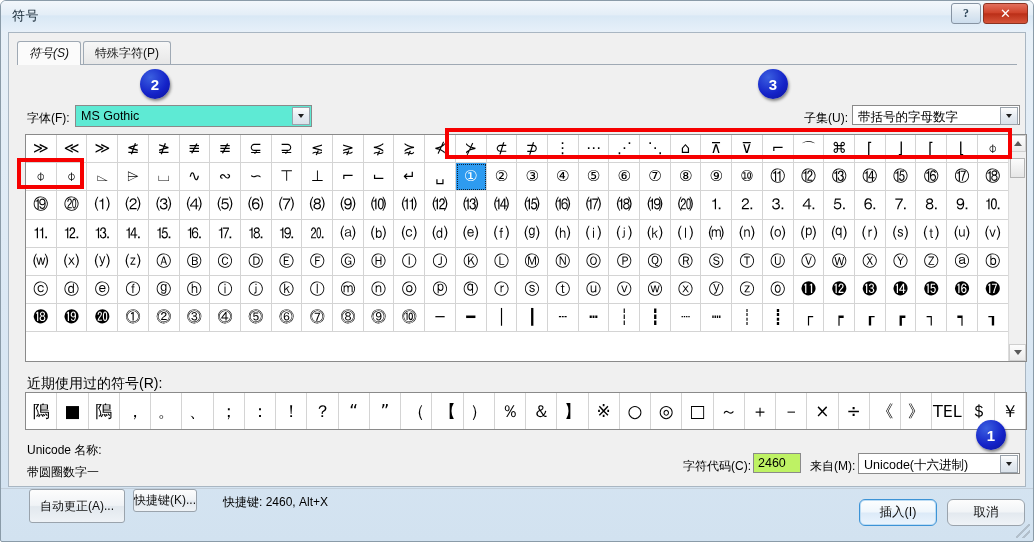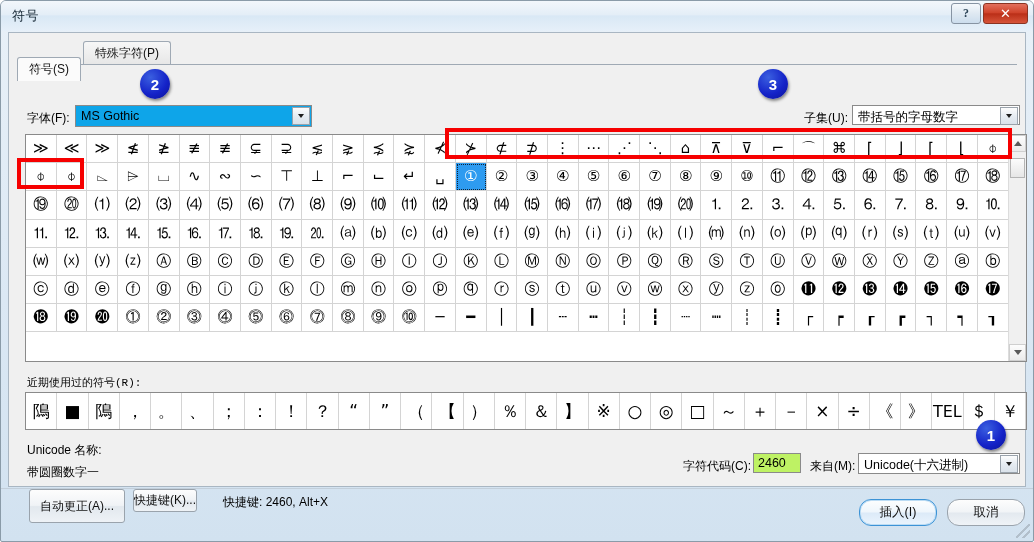--- a/index.html
+++ b/index.html
@@ -93,21 +93,21 @@
     height: 24px;
     z-index: 3;
   }
 
   
   #font-label { position: absolute; left: 18px; top: 77px; font-size: 12px; }
   #font-combo {
     position: absolute; left: 66px; top: 72px;
     width: 237px; height: 22px;
     box-sizing: border-box;
-    background: #0ea5e9; border: 1px solid #8a8a8a;
+    background: #5eead4; border: 1px solid #8a8a8a;
   }
   #font-value { position: absolute; left: 5px; top: 3px; font-size: 12.5px; }
   .combo-arrow {
     position: absolute; right: 1px; top: 1px;
     width: 18px; height: 18px;
     box-sizing: border-box;
     border: 1px solid #9aa3ac;
     background: linear-gradient(to bottom,#fdfdfd,#e6ecf2 50%,#dae2ea);
     display:flex; align-items:center; justify-content:center;
   }
@@ -201,21 +201,21 @@
     display: flex; align-items: center; justify-content: center;
     box-shadow: 1px 2px 3px rgba(0,0,0,.45);
     z-index: 30;
     font-family: "Liberation Sans", sans-serif;
   }
   #badge-1 { left: 975px; top: 419px; }
   #badge-2 { left: 139px; top: 68px; }
   #badge-3 { left: 757px; top: 68px; }
 
   
-  #recent-label { position: absolute; left: 18px; top: 342px; font-size: 11px; font-family: Liberation Mono, monospace; }
+  #recent-label { position: absolute; left: 18px; top: 342px; font-size: 14px; }
   #recent-wrap {
     position: absolute; left: 16px; top: 359px;
     width: 1002px; height: 38px;
     box-sizing: border-box;
     border: 1px solid #8a8a8a;
     background: #fff;
     display: grid;
     grid-template-columns: repeat(32, 1fr);
   }
   .rcell {
@@ -267,21 +267,21 @@
 
   
   #footer-sep {
     position: absolute; left: 0; top: 487px;
     width: 1034px; height: 1px; background: #c3cfda;
   }
   .footer-btn {
     position: absolute; top: 498px;
     height: 27px;
     box-sizing: border-box;
-    border-radius: 12px;
+    border-radius: 6px;
     font-size: 12.5px;
     display: flex; align-items: center; justify-content: center;
     white-space: nowrap;
   }
   #insert-btn {
     left: 858px; width: 78px;
     border: 1px solid #3c93d6;
     box-shadow: 0 0 0 1px #bcdcf4 inset;
     background: linear-gradient(to bottom,#fdfefe 0%,#eff6fc 48%,#dceaf8 52%,#eaf4fd 100%);
     color: #0d0d0d;
@@ -306,21 +306,21 @@
 <div id="window">
 
   <div id="titlebar">
     <div id="title-text">符号</div>
     <div id="help-btn" class="caption-btn">?</div>
     <div id="close-btn" class="caption-btn">✕</div>
   </div>
 
   <div id="dialog-body">
     <div id="tabstrip">
-      <div class="tab active" style="left:0px;top:16px;">符号(S)</div>
+      <div class="tab active" style="left:0px;top:0px;font-style:italic;">符号(S)</div>
       <div class="tab" style="left:66px;top:0px;">特殊字符(P)</div>
     </div>
 
     <div id="font-label">字体(F):</div>
     <div id="font-combo">
       <div id="font-value">MS Gothic</div>
       <div class="combo-arrow"></div>
     </div>
 
     <div id="subset-label">子集(U):</div>

